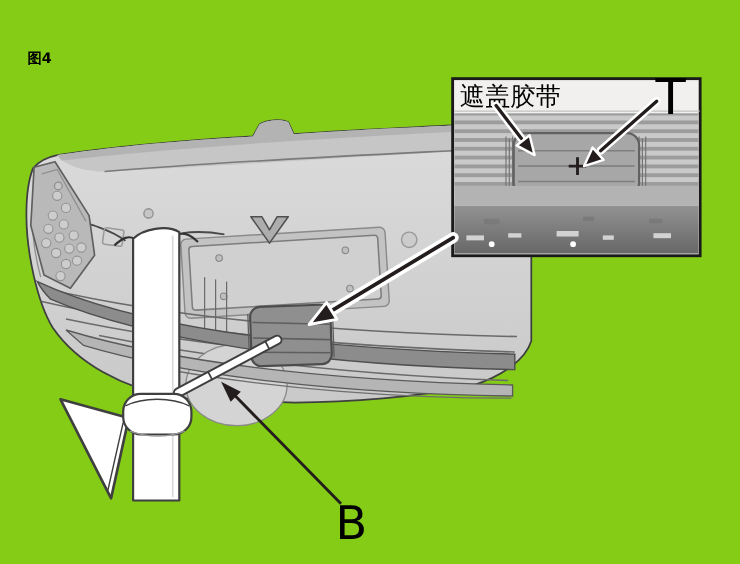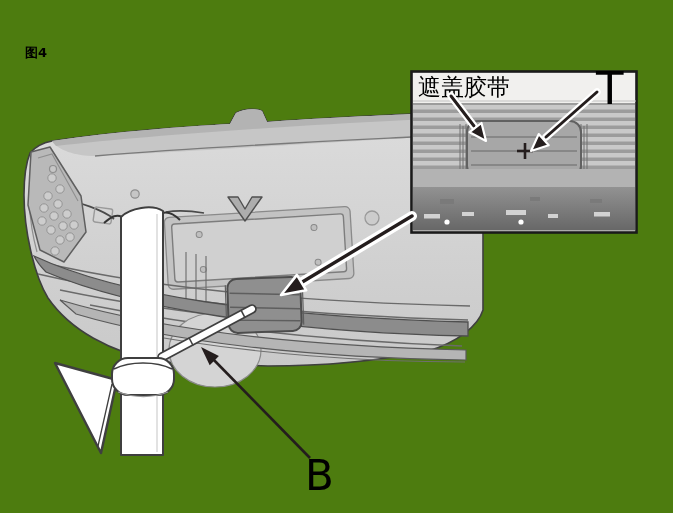--- a/index.html
+++ b/index.html
@@ -5,21 +5,21 @@
   html, body {
     margin: 0;
     padding: 0;
     background: #ffffff;
     font-family: "DejaVu Sans", "Liberation Sans", sans-serif;
   }
   .stage {
     position: relative;
     width: 673px;
     height: 513px;
-    background: #4d7c0f;
+    background: #84cc16;
     overflow: hidden;
   }
   svg { display: block; }
   text { fill: #000; }
   .cjk { font-family: "DejaVu Sans", sans-serif; }
 </style>
 </head>
 <body>
 
 <div class="stage">

